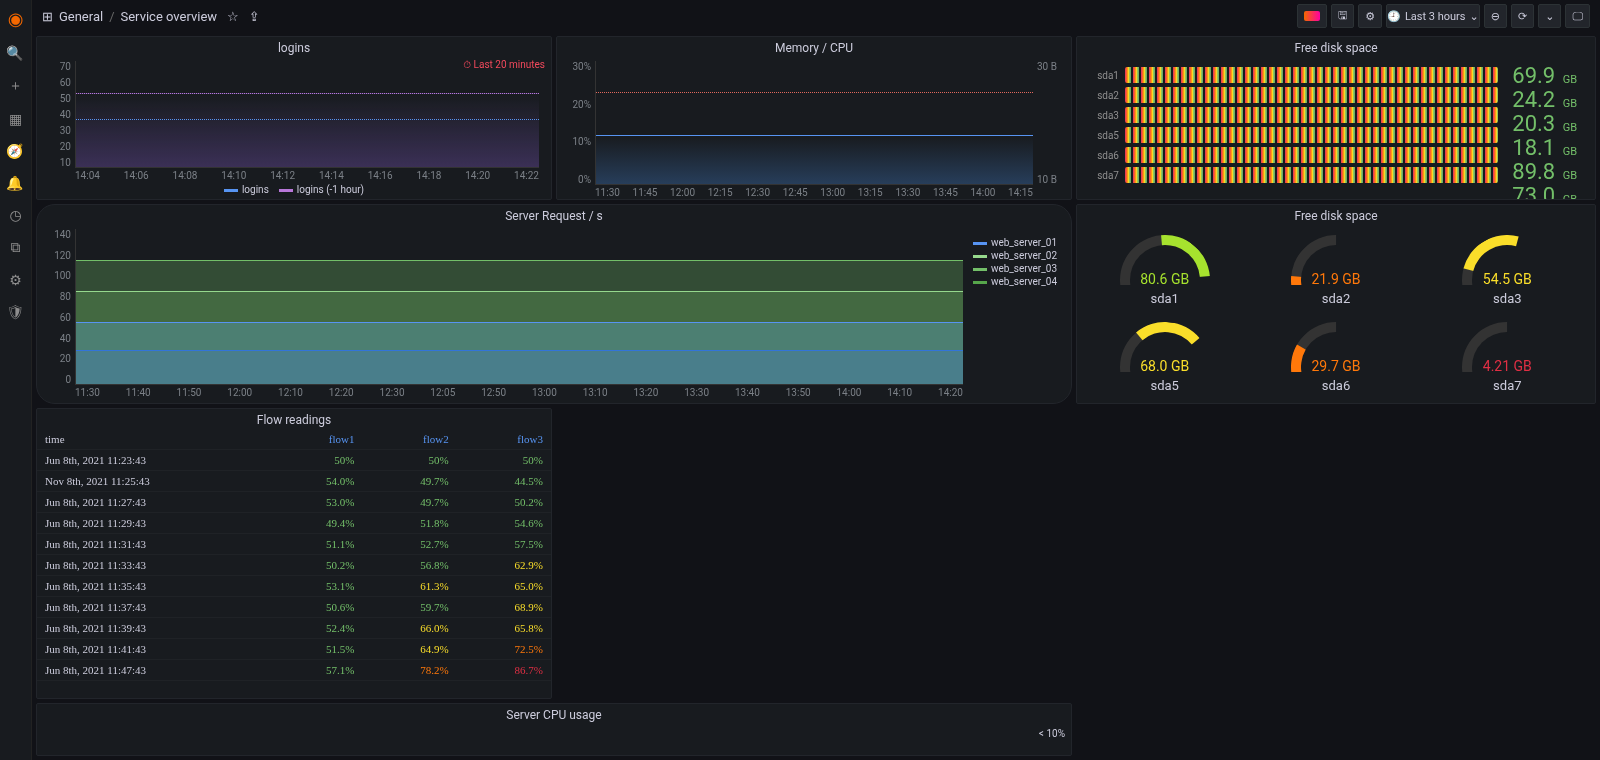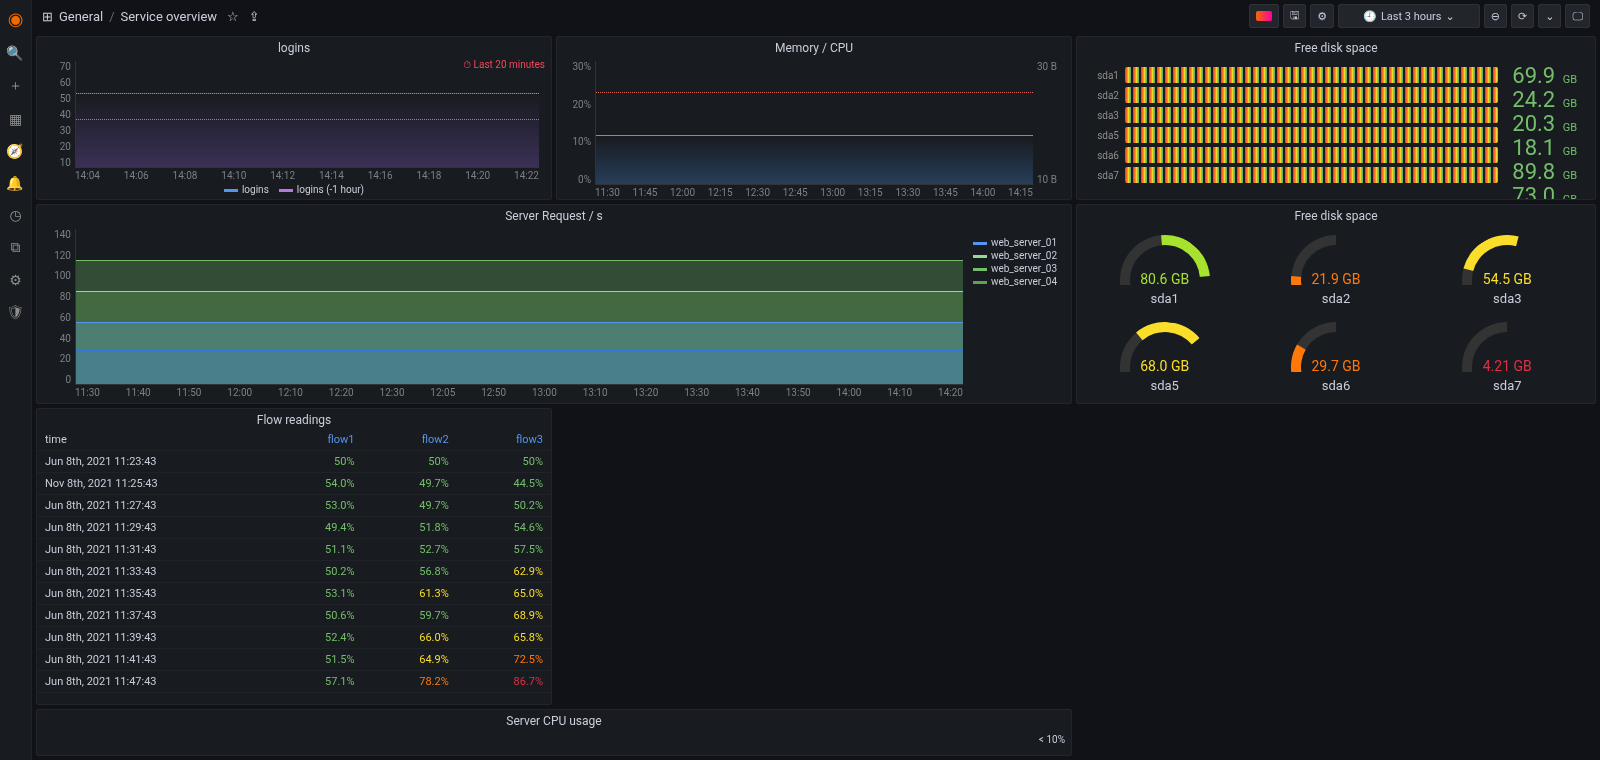--- a/index.html
+++ b/index.html
@@ -40,21 +40,21 @@
 }
 .breadcrumb { display: flex; align-items: center; gap: 6px; }
 .breadcrumb-sep { color: #666; }
 .topbar-right { margin-left: auto; display: flex; gap: 4px; align-items: center; }
 .tb-btn {
   background: #22252b;
   border: 1px solid #2c3235;
   border-radius: 2px;
   color: #ccccdc;
   height: 24px;
-  padding: 0 24px;
+  padding: 0 0;
   font-size: 11px;
   display: flex;
   align-items: center;
   gap: 4px;
   cursor: pointer;
 }
 .tb-btn.icon-only { padding: 0 6px; }
 .clock-ico::before { content: "🕘"; font-size: 11px; }
 .gradient-ico {
   background: linear-gradient(90deg,#f46800,#ff00a0);
@@ -196,21 +196,21 @@
 }
 .sa1 { height:80%; background: rgba(115,191,105,0.3); border-top:1px solid #73bf69; }
 .sa2 { height:60%; background: rgba(115,191,105,0.25); border-top:1px solid #96d98d; }
 .sa3 { height:40%; background: rgba(100,180,230,0.3); border-top:1px solid #5794f2; }
 .sa4 { height:22%; background: rgba(67,126,200,0.3); border-top:1px solid #3274d9; }
 
 .cpu-rows { display:flex; flex-direction:column; gap:6px; padding:6px 6px 0; }
 .cpu-legend { position:absolute; right:6px; top:4px; font-size:10px; color:#ccccdc; display:flex; flex-direction:column; gap:2px; }
 
 .flow-table { width:100%; font-size:11px; border-collapse: collapse; }
-.flow-table th, .flow-table td { padding: 4px 8px; text-align: right; border-bottom: 1px solid rgba(255,255,255,0.03); }
+.flow-table th, .flow-table td { padding: 4px 8px; text-align: right; border-bottom: 1px solid rgba(255,255,255,0.03); font-family: Liberation Serif, serif; }
 .flow-table th { color:#5794f2; font-weight:normal; }
 .flow-table td:first-child, .flow-table th:first-child { text-align:left; width:45%; color:#ccccdc; }
 .green { color:#73bf69; } .yellow { color:#fade2a; } .orange { color:#ff780a; } .red { color:#e02f44; }
 </style>
 </head>
 <body>
 
 <div class="sidebar">
   <div class="logo">◉</div>
   <div class="icon">🔍</div>
@@ -361,21 +361,21 @@
             <div class="disk-big">69.9 <span class="unit">GB</span></div>
             <div class="disk-big">24.2 <span class="unit">GB</span></div>
             <div class="disk-big">20.3 <span class="unit">GB</span></div>
             <div class="disk-big">18.1 <span class="unit">GB</span></div>
             <div class="disk-big">89.8 <span class="unit">GB</span></div>
             <div class="disk-big">73.0 <span class="unit">GB</span></div>
           </div>
       </div>
     </div>
 
-    <div class="panel" style="grid-column:1 / span 2;">
+    <div class="panel" style="grid-column:1 / span 2;border-radius:19px;">
       <div class="panel-title">Server Request / s</div>
       <div class="panel-body">
         <div class="chart-skeleton">
           <div class="yaxis" id="sreq-y">
               <span>140</span>
               <span>120</span>
               <span>100</span>
               <span>80</span>
               <span>60</span>
               <span>40</span>

